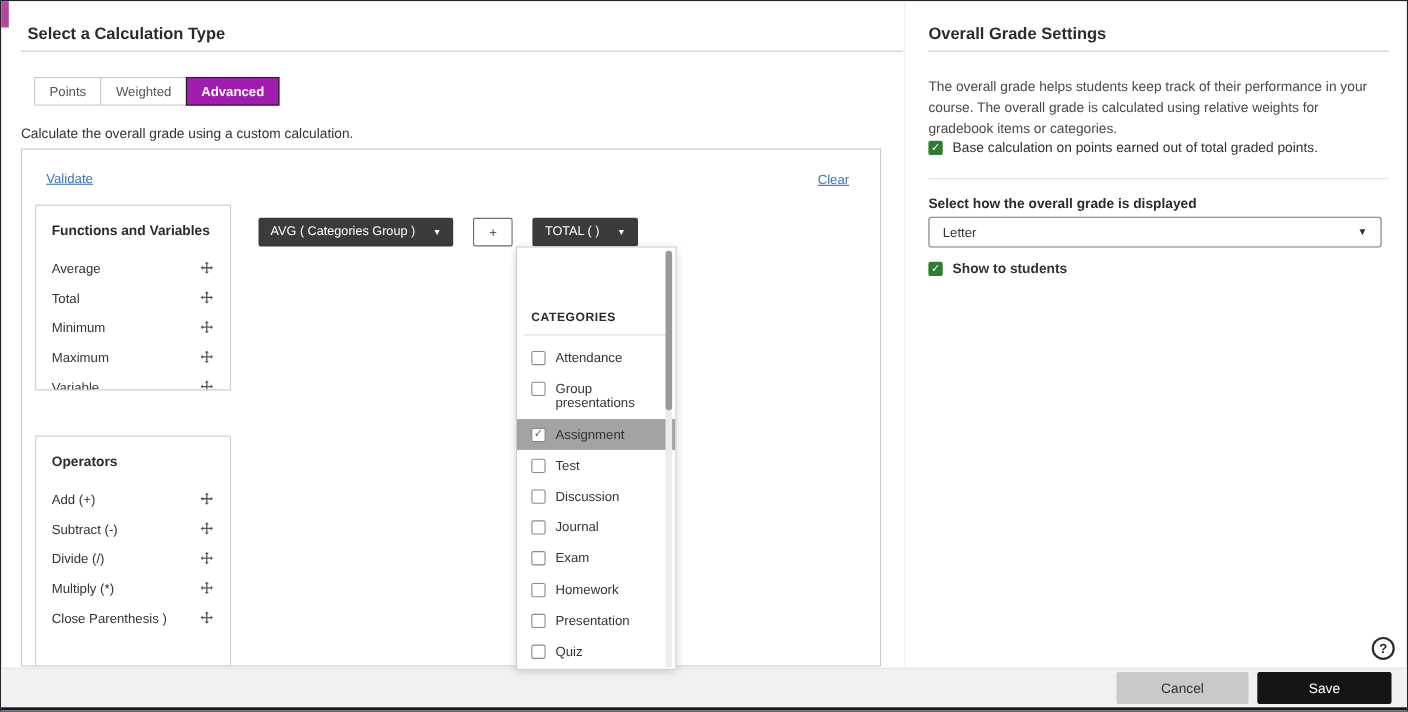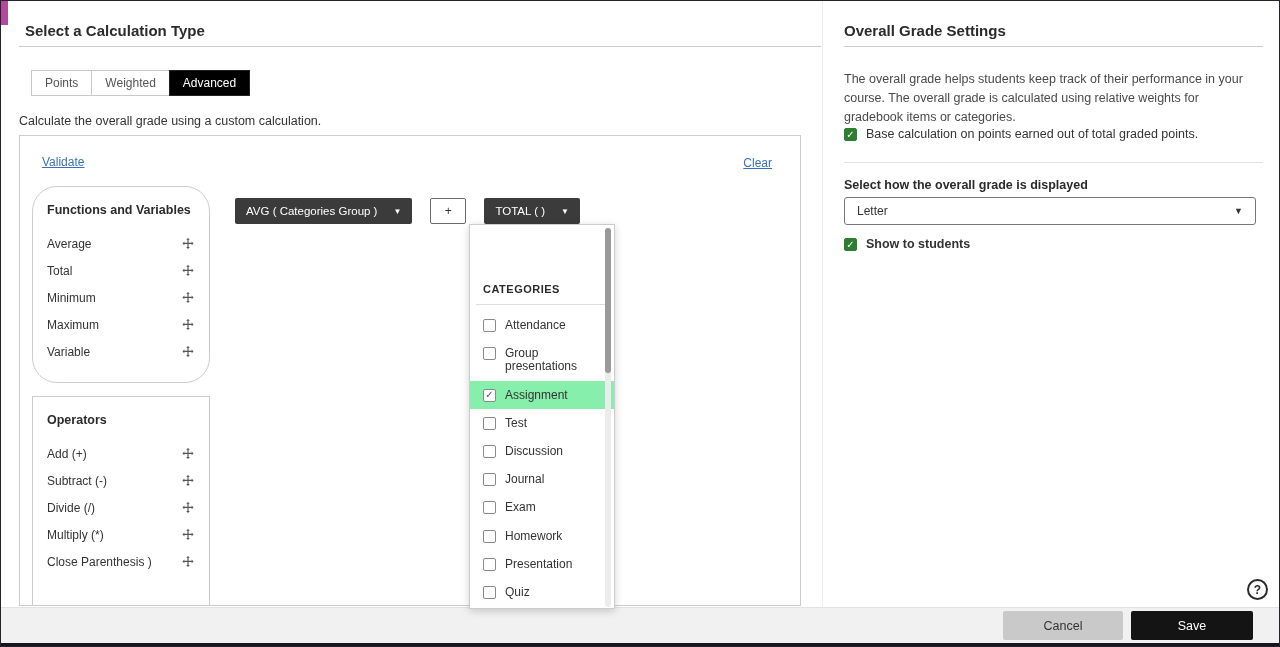--- a/index.html
+++ b/index.html
@@ -15,31 +15,31 @@
   .page-title { position:absolute; left:24px; top:21px; font-size:15px; font-weight:bold; color:#2b2b2b; }
   .hr-left { position:absolute; left:18px; top:45px; width:802px; border-top:1px solid #ccc; }
   .v-divider { position:absolute; left:821px; top:0; height:608px; border-left:1px solid #ededed; }
 
   .tabs { position:absolute; left:18px; top:69px; display:flex; }
   .tab {
     height:26px; padding:0 13px; display:flex; align-items:center; font-size:12px;
     border:1px solid #c9c9c9; background:#fff; color:#555; margin-left:-1px; cursor:pointer;
   }
   .tab:first-child { margin-left:12px; }
-  .tab.active { background:#000000; border-color:#222; color:#fff; }
+  .tab.active { background:#a21caf; border-color:#222; color:#fff;font-weight:bold; }
 
   .calc-desc { position:absolute; left:18px; top:113px; font-size:12.5px; color:#333; }
 
   .calc-box { position:absolute; left:18px; top:134px; width:782px; height:471px; border:1px solid #ccc; background:#fff; }
   .link { font-size:12px; color:#3a72b9; text-decoration:underline; cursor:pointer; }
   .validate-link { position:absolute; left:22px; top:19px; }
   .clear-link { position:absolute; right:28px; top:20px; }
 
   .side-panel { position:absolute; left:12px; width:178px; border:1px solid #ccc; background:#fff; padding:16px 14px; overflow:hidden; }
-  .func-panel { top:50px; height:197px;border-radius:25px; }
+  .func-panel { top:50px; height:169px; }
   .ops-panel { top:260px; height:210px; }
   .panel-title { font-size:12.5px; font-weight:bold; color:#2b2b2b; margin-bottom:13px; }
   .drag-row { display:flex; justify-content:space-between; align-items:center; height:27px; cursor:grab; }
   .drag-row .lbl { font-size:12px; color:#333; }
   .move-icon { width:14px; height:14px; display:inline-flex; }
 
   .pill-row { position:absolute; left:215px; top:62px; display:flex; align-items:center; }
   .pill-dark {
     height:26px; background:#3b3b3b; color:#fff; font-size:11.5px; border-radius:2px;
     display:flex; align-items:center; padding:0 11px; cursor:pointer;
@@ -54,21 +54,21 @@
   
   .dropdown {
     position:absolute; left:468px; top:223px; width:146px; height:385px; background:#fff;
     border:1px solid #ccc; box-shadow:0 2px 8px rgba(0,0,0,.18); overflow:hidden; z-index:5;
   }
   .dd-inner { padding:12px 0 0 0; }
   .dd-header { font-size:11px; font-weight:bold; letter-spacing:.5px; color:#2b2b2b; padding:2px 13px 9px 13px;margin-top:44px; }
   .dd-header-line { border-bottom:1px solid #ddd; margin:0 6px 6px 6px; }
   .dd-row { display:flex; align-items:flex-start; gap:9px; padding:7px 36px 7px 13px; cursor:pointer; }
   .dd-row .lbl { font-size:12px; color:#333; line-height:1.1; padding-top:1px; }
-  .dd-row.selected { background:#86efac; }
+  .dd-row.selected { background:#a3a3a3; }
   .dd-header2 { margin-top:7px; padding-bottom:4px; }
   .dd-scroll-track { position:absolute; right:3px; top:3px; width:6px; height:379px; background:#ececec; border-radius:3px; }
   .dd-scroll-thumb { position:absolute; right:0; top:0; width:6px; height:145px; background:#9a9a9a; border-radius:3px; cursor:pointer; }
 
   .cb {
     flex:0 0 auto; width:13px; height:13px; border:1px solid #8a8a8a; border-radius:2px; background:#fff;
     display:inline-flex; align-items:center; justify-content:center; font-size:10px; color:transparent; margin-top:1px;
   }
   .cb.checked { color:#555; }
   .cb.checked::after { content:"✓"; line-height:1; }
@@ -95,21 +95,21 @@
 
   .help-btn {
     position:absolute; left:1246px; top:578px; width:21px; height:21px; border:2px solid #2b2b2b; border-radius:50%;
     display:flex; align-items:center; justify-content:center; font-size:12px; font-weight:bold; color:#2b2b2b; cursor:pointer;
     background:#fff;
   }
 
   
   .footer {
     position:absolute; left:0; right:0; bottom:3px; height:36px; background:#f1f1f1; border-top:1px solid #e3e3e3;
-    display:flex; align-items:center; justify-content:flex-end; padding-right:26px; gap:8px;
+    display:flex; align-items:center; justify-content:flex-end; padding-right:14px; gap:8px;
   }
   .btn { height:29px; font-size:12.5px; border:none; border-radius:2px; cursor:pointer; font-family:inherit; }
   .btn-cancel { width:120px; background:#c9c9c9; color:#333; }
   .btn-save { width:122px; background:#141414; color:#fff; }
 </style>
 </head>
 <body>
 
 <div class="app">
 

